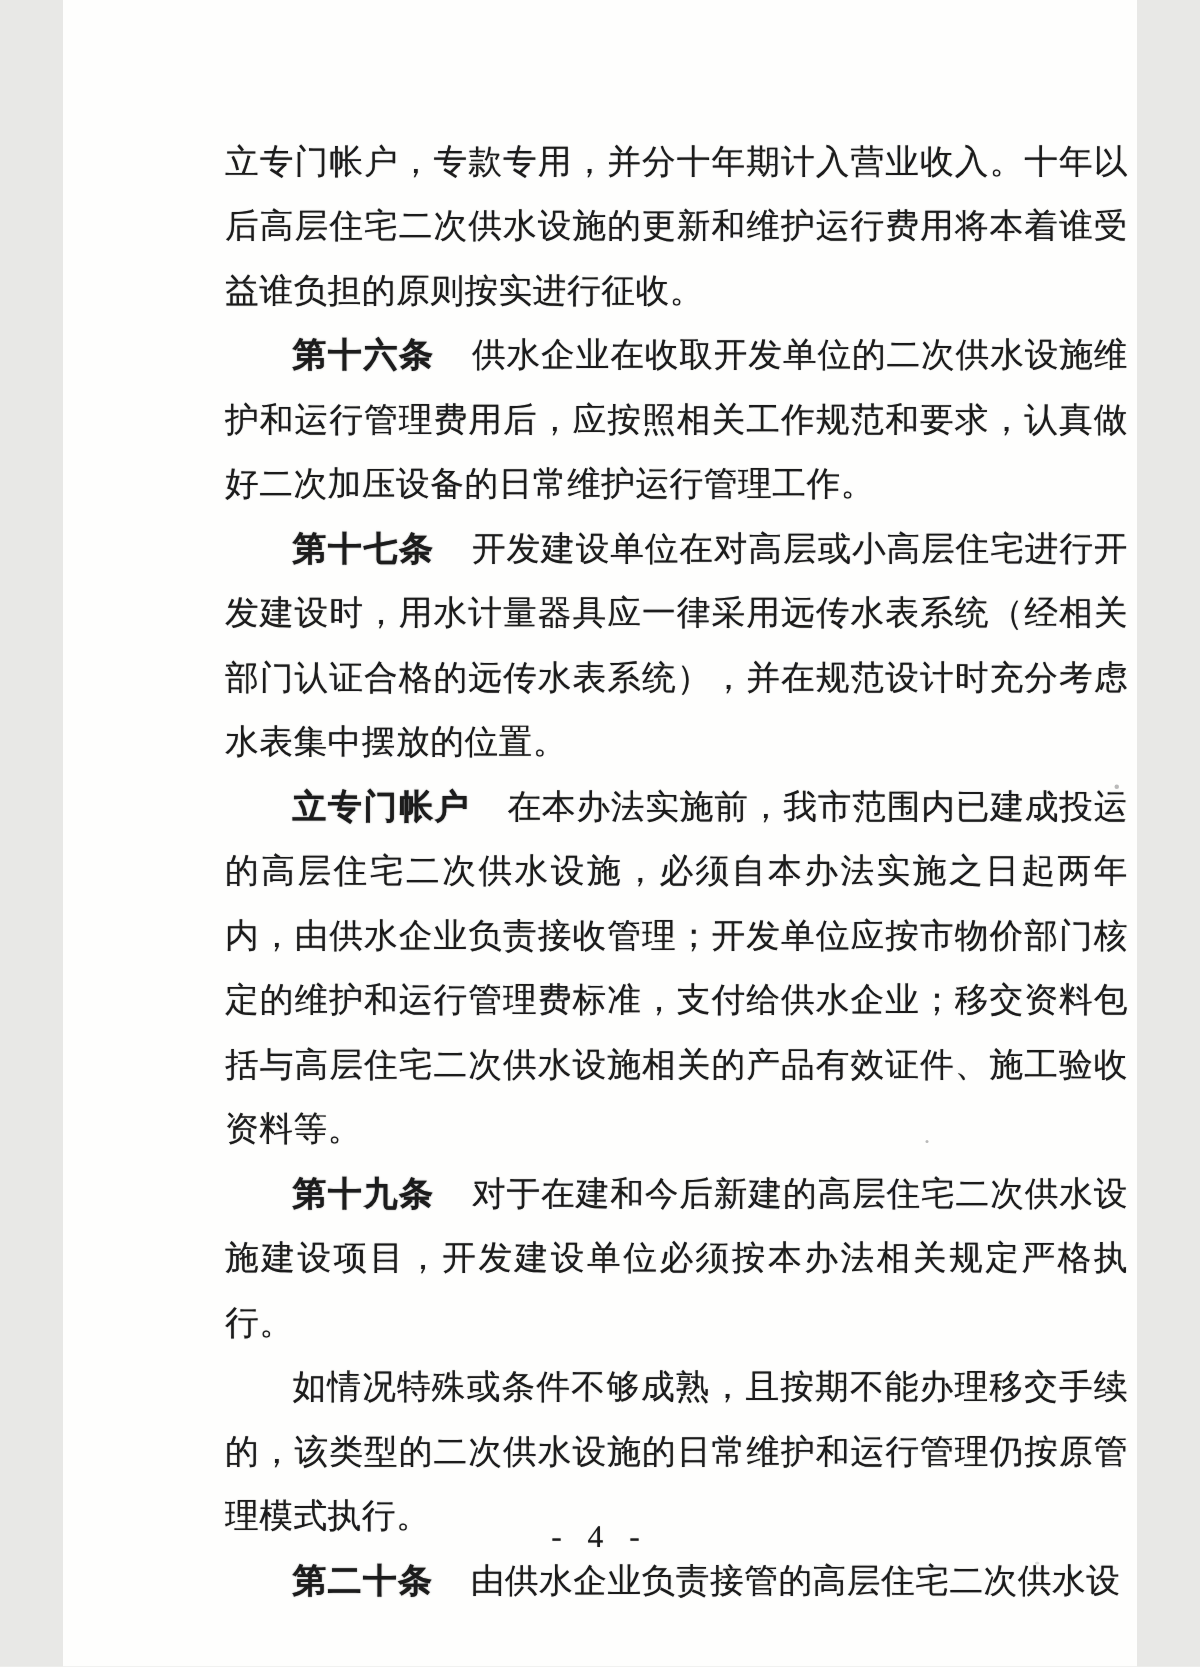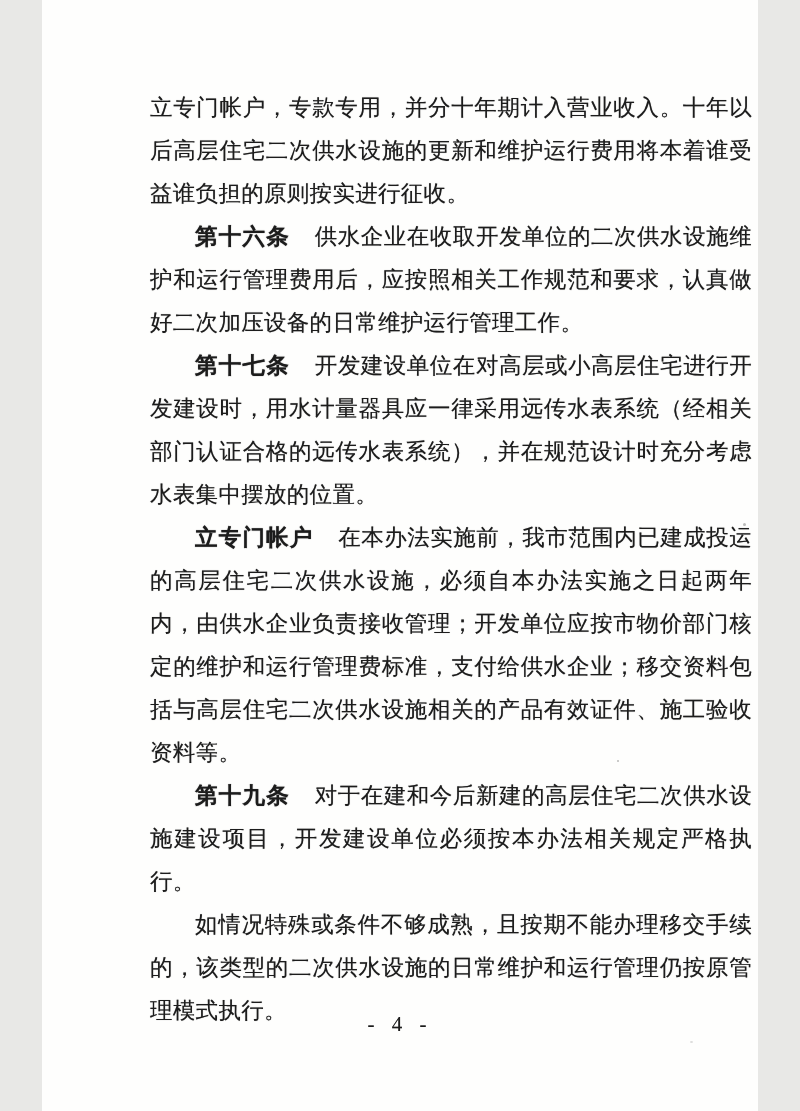--- a/index.html
+++ b/index.html
@@ -77,20 +77,21 @@
     <p class="para indent"><span class="article-num">第十六条</span><span>供水企业在收取开发单位的二次供水设施维护和运行管理费用后，应按照相关工作规范和要求，认真做好二次加压设备的日常维护运行管理工作。</span></p>
 
     <p class="para indent"><span class="article-num">第十七条</span><span>开发建设单位在对高层或小高层住宅进行开发建设时，用水计量器具应一律采用远传水表系统（经相关部门认证合格的远传水表系统），并在规范设计时充分考虑水表集中摆放的位置。</span></p>
 
     <p class="para indent"><span class="article-num">立专门帐户</span><span>在本办法实施前，我市范围内已建成投运的高层住宅二次供水设施，必须自本办法实施之日起两年内，由供水企业负责接收管理；开发单位应按市物价部门核定的维护和运行管理费标准，支付给供水企业；移交资料包括与高层住宅二次供水设施相关的产品有效证件、施工验收资料等。</span></p>
 
     <p class="para indent"><span class="article-num">第十九条</span><span>对于在建和今后新建的高层住宅二次供水设施建设项目，开发建设单位必须按本办法相关规定严格执行。</span></p>
 
     <p class="para indent"><span>如情况特殊或条件不够成熟，且按期不能办理移交手续的，该类型的二次供水设施的日常维护和运行管理仍按原管理模式执行。</span></p>
 
+    <p class="para indent"><span class="article-num">第二十条</span><span>由供水企业负责接管的高层住宅二次供水设</span></p>
 
   </div>
 
   <div class="footer">
     <span class="page-number">- 4 -</span>
   </div>
 
   <span class="speck s1"></span>
   <span class="speck s2"></span>
   <span class="speck s3"></span>

